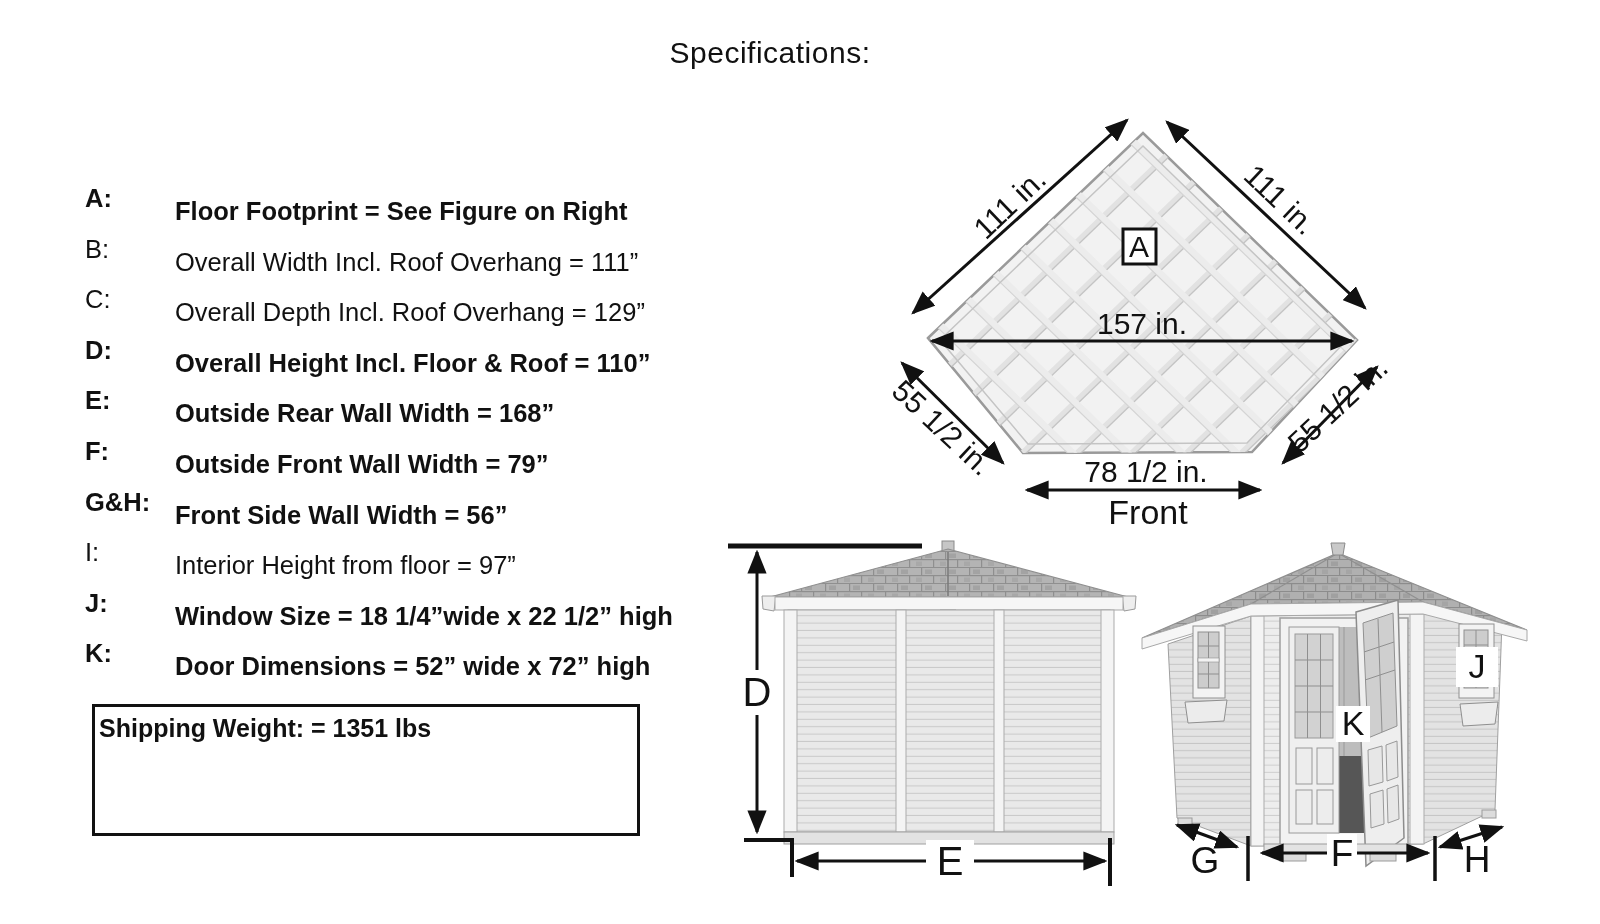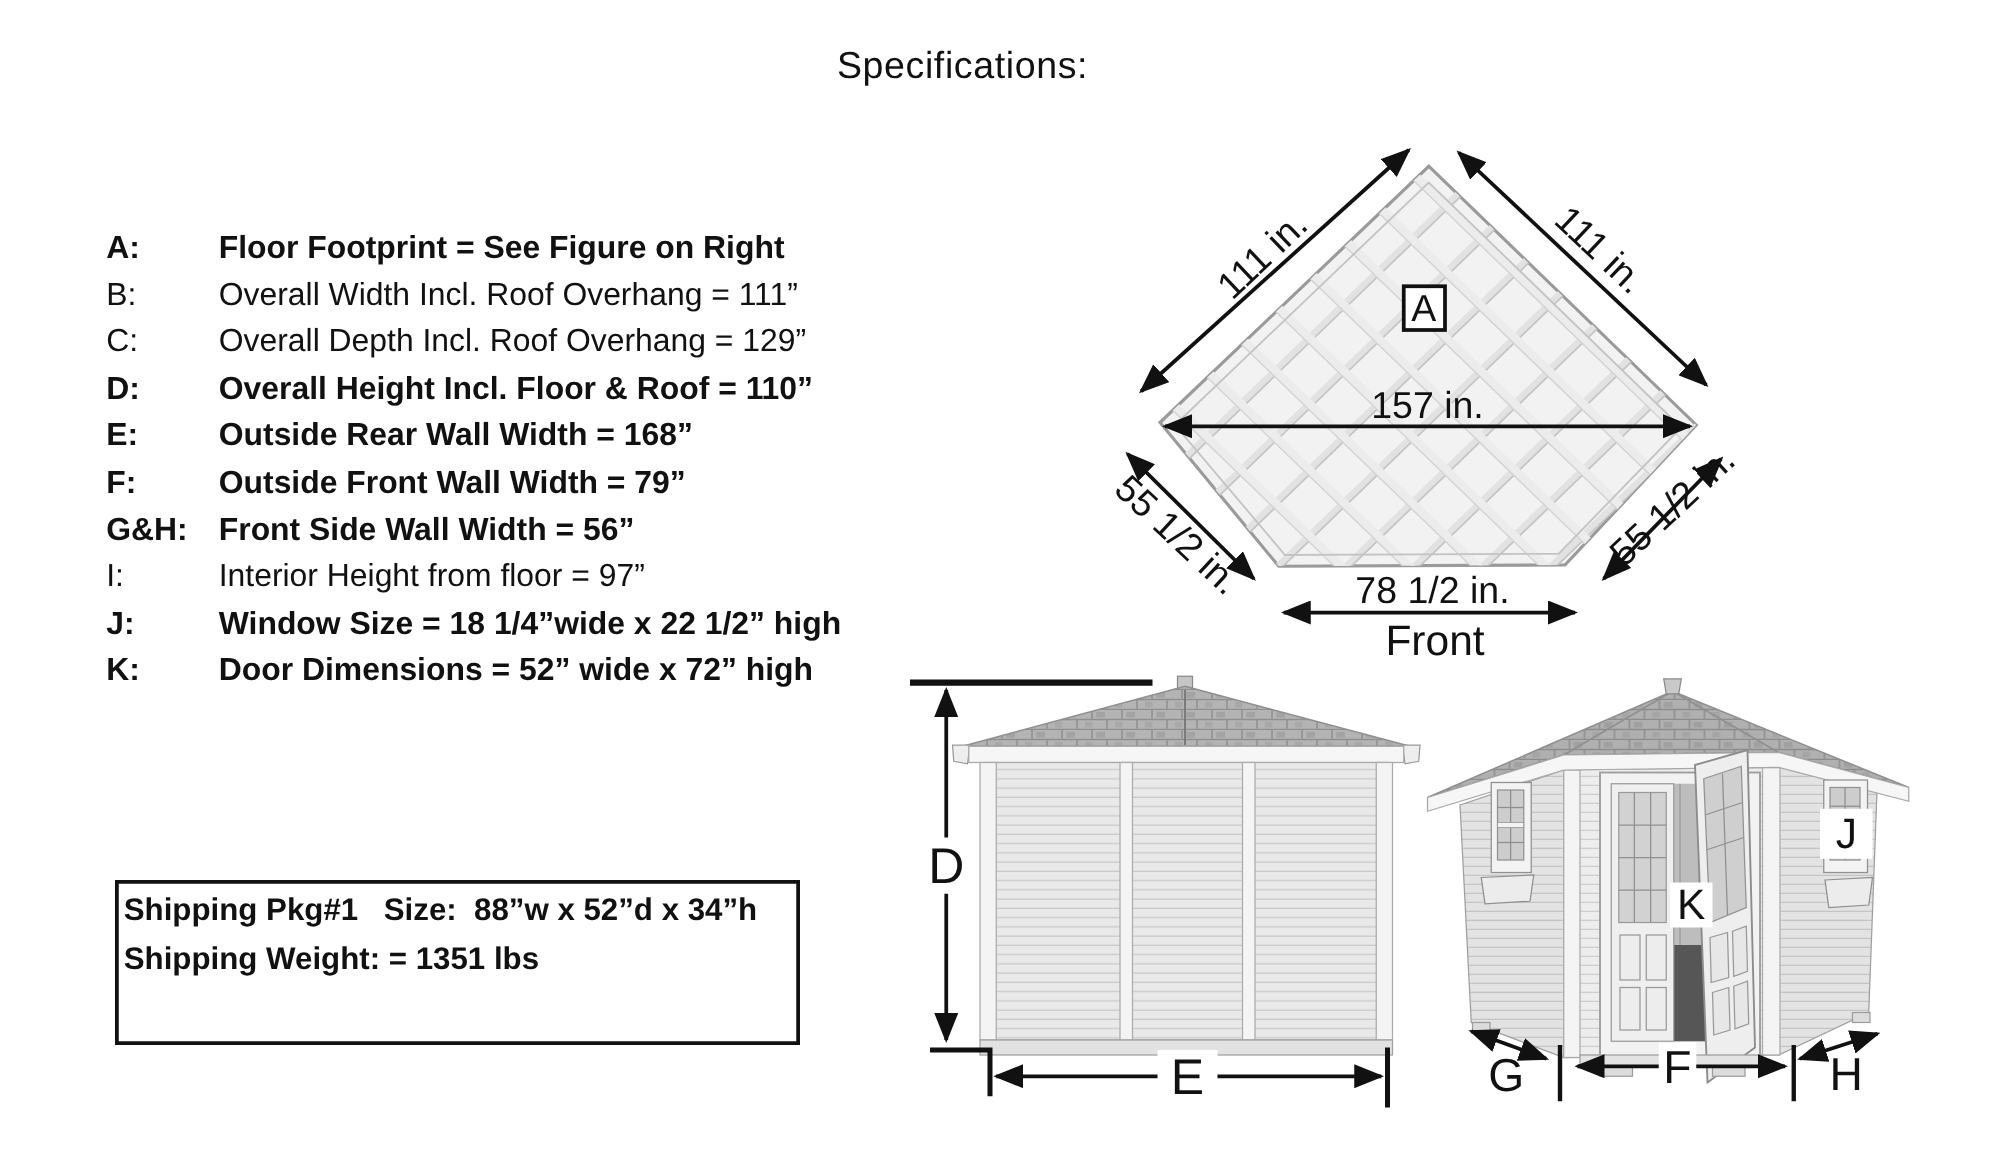--- a/index.html
+++ b/index.html
@@ -5,21 +5,21 @@
   html,body{margin:0;padding:0;background:#ffffff;}
   body{width:1600px;height:924px;position:relative;overflow:hidden;
        font-family:"Liberation Sans",sans-serif;color:#111;}
   .abs{position:absolute;}
   .title{left:0;top:36px;width:1540px;text-align:center;
          font-size:30px;font-weight:normal;letter-spacing:0.5px;}
   .spec-list{left:85px;top:180px;width:640px;}
   .spec-row{display:flex;font-size:25.5px;line-height:37.6px;font-weight:400;}
   .spec-row.bold{font-weight:bold;}
   .spec-key{width:90px;flex:0 0 90px;}
-  .spec-text{flex:1;}
+  .spec-text{flex:1;margin-top:13px;}
   .shipping-box{left:92px;top:704px;width:538px;height:124px;
                 border:3px solid #111;font-size:25px;font-weight:bold;
                 padding:2px 0 0 4px;box-sizing:content-box;}
   .ship-row{display:flex;line-height:39px;white-space:pre;}
   .ship-label{width:208px;flex:0 0 208px;}
   svg{overflow:visible;}
   svg text{font-family:"Liberation Sans",sans-serif;fill:#111;}
   .t30{font-size:30px;}
   .t34{font-size:34px;}
   .t36{font-size:37px;}
@@ -69,21 +69,20 @@
       <span class="spec-text">Window Size = 18 1/4”wide x 22 1/2” high</span>
     </div>
     <div class="spec-row bold">
       <span class="spec-key">K:</span>
       <span class="spec-text">Door Dimensions = 52” wide x 72” high</span>
     </div>
   </div>
 
 <div class="abs shipping-box">
   <div>
-      <div class="ship-row"><span class="ship-label">Shipping Pkg#1</span><span>Size:  88”w x 52”d x 34”h</span></div>
       <div class="ship-row"></div>
     </div>
   <div class="ship-row">
     <span>Shipping Weight: = 1351 lbs</span>
   </div>
 </div>
 
 <svg class="abs" style="left:860px;top:100px;" width="640" height="430" viewBox="0 0 640 430">
   <defs>
     <marker id="ah1" viewBox="0 0 10 8" refX="9" refY="4" markerWidth="8" markerHeight="6.4" orient="auto-start-reverse" markerUnits="strokeWidth">

